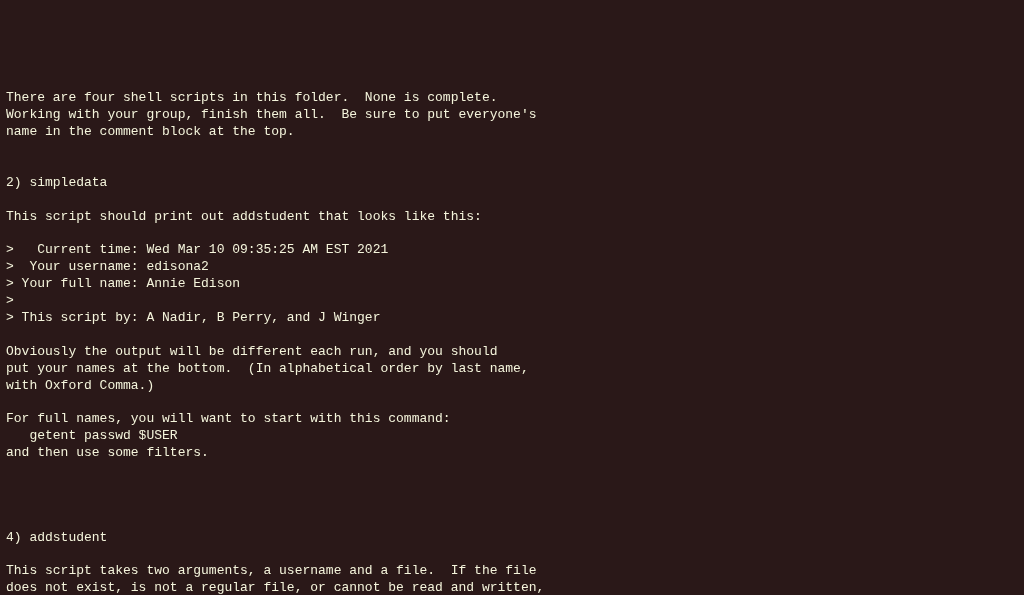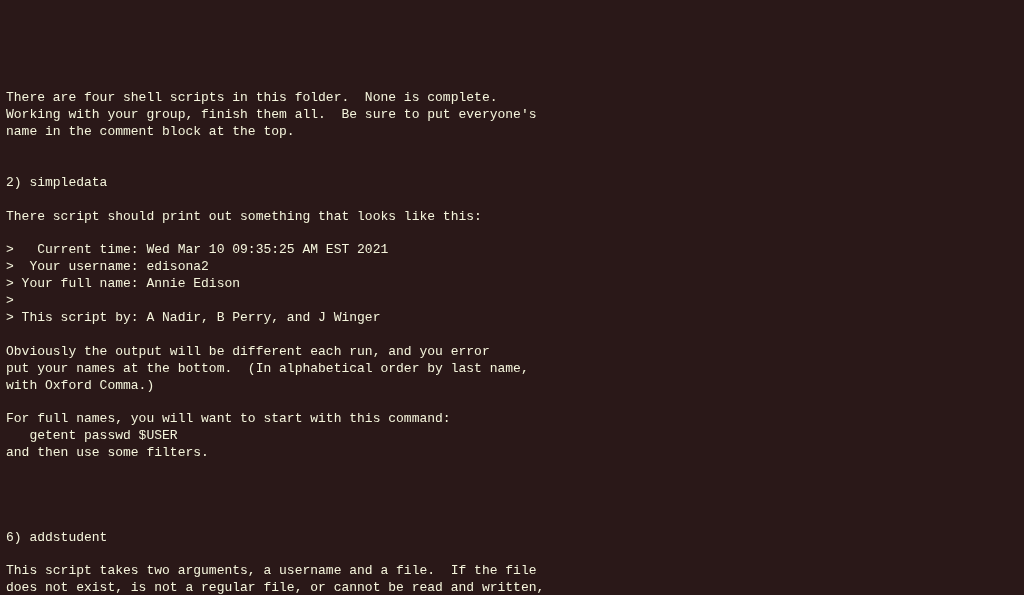--- a/index.html
+++ b/index.html
@@ -29,40 +29,40 @@
 
 
 <div class="terminal-content">
 <span>There are four shell scripts in this folder.  None is complete.
 Working with your group, finish them all.  Be sure to put everyone's
 name in the comment block at the top.</span>
 
 
 <span>2) simpledata</span>
 
-<span>There script should print out something that looks like this:</span>
+<span>This script should print out addstudent that looks like this:</span>
 
 <span>&gt;   Current time: Wed Mar 10 09:35:25 AM EST 2021
 &gt;  Your username: edisona2
 &gt; Your full name: Annie Edison
 &gt;
 &gt; This script by: A Nadir, B Perry, and J Winger</span>
 
-<span>Obviously the output will be different each run, and you error
+<span>Obviously the output will be different each run, and you should
 put your names at the bottom.  (In alphabetical order by last name,
 with Oxford Comma.)</span>
 
 <span>For full names, you will want to start with this command:
    getent passwd $USER
 and then use some filters.</span>
 
 
 
 
-<span>6) addstudent</span>
+<span>4) addstudent</span>
 
 <span>This script takes two arguments, a username and a file.  If the file
 does not exist, is not a regular file, or cannot be read and written,
 the script should give an error and quit.</span>
 
 
 
 
 
 

